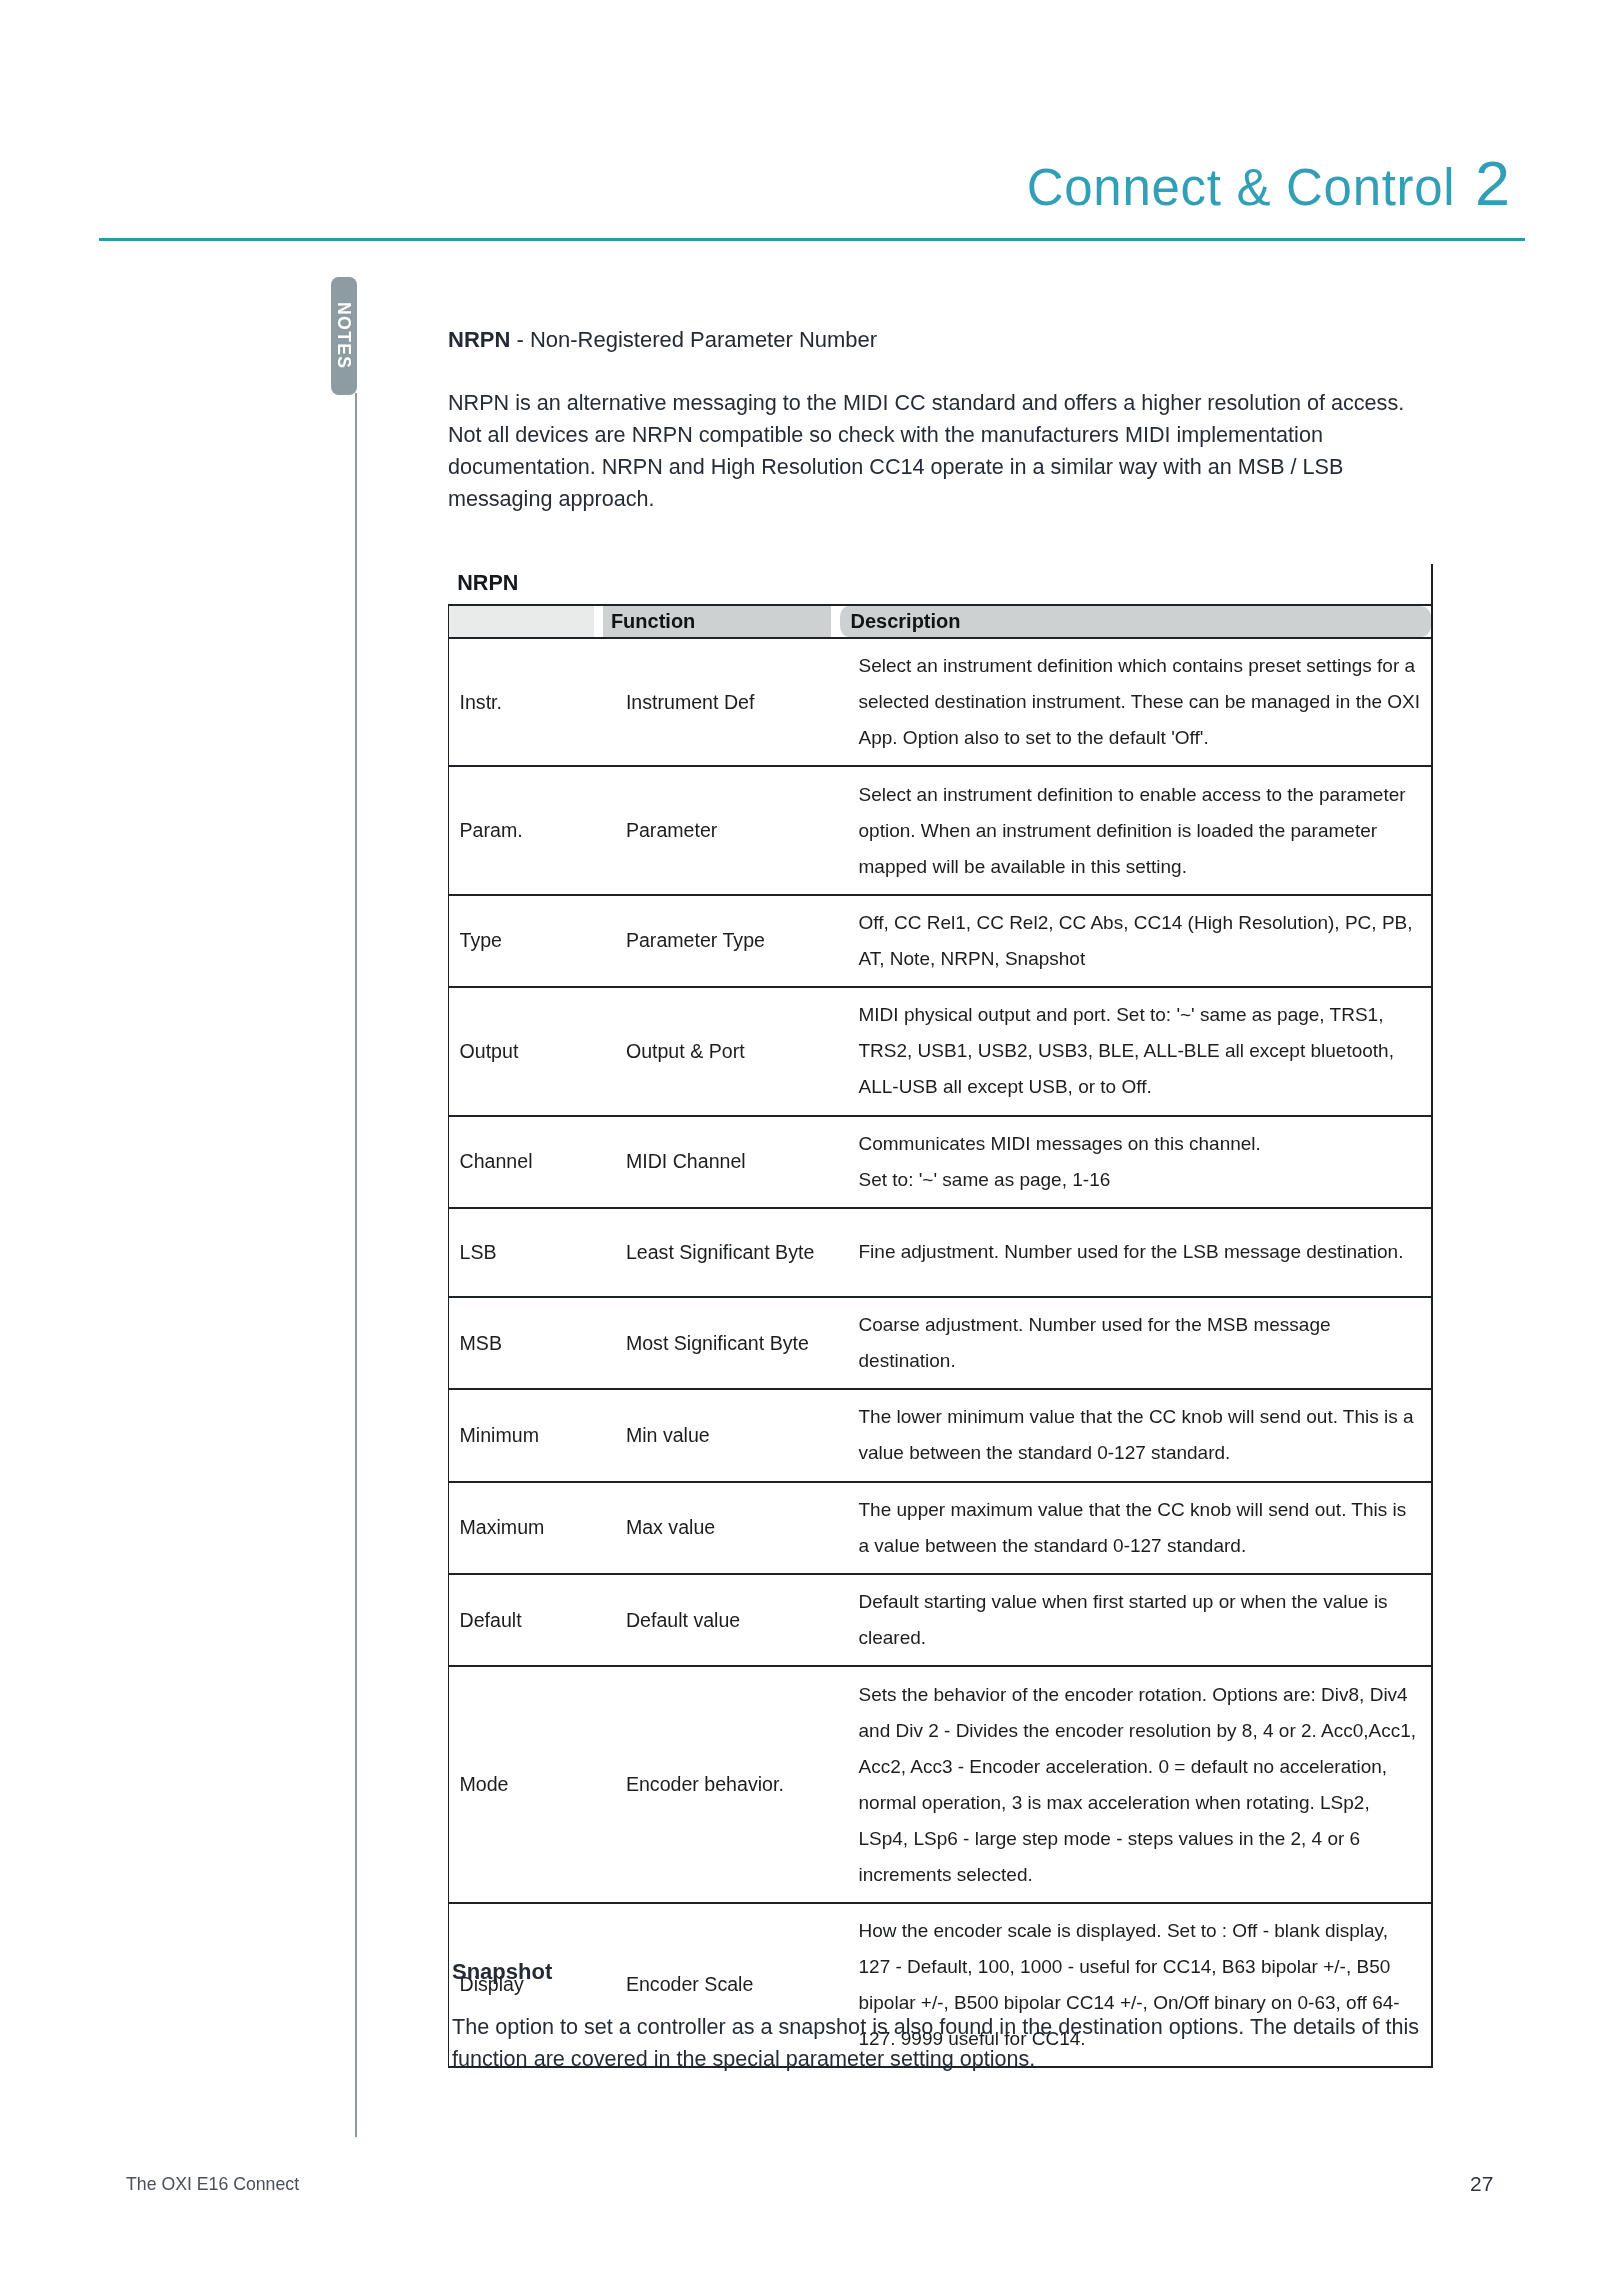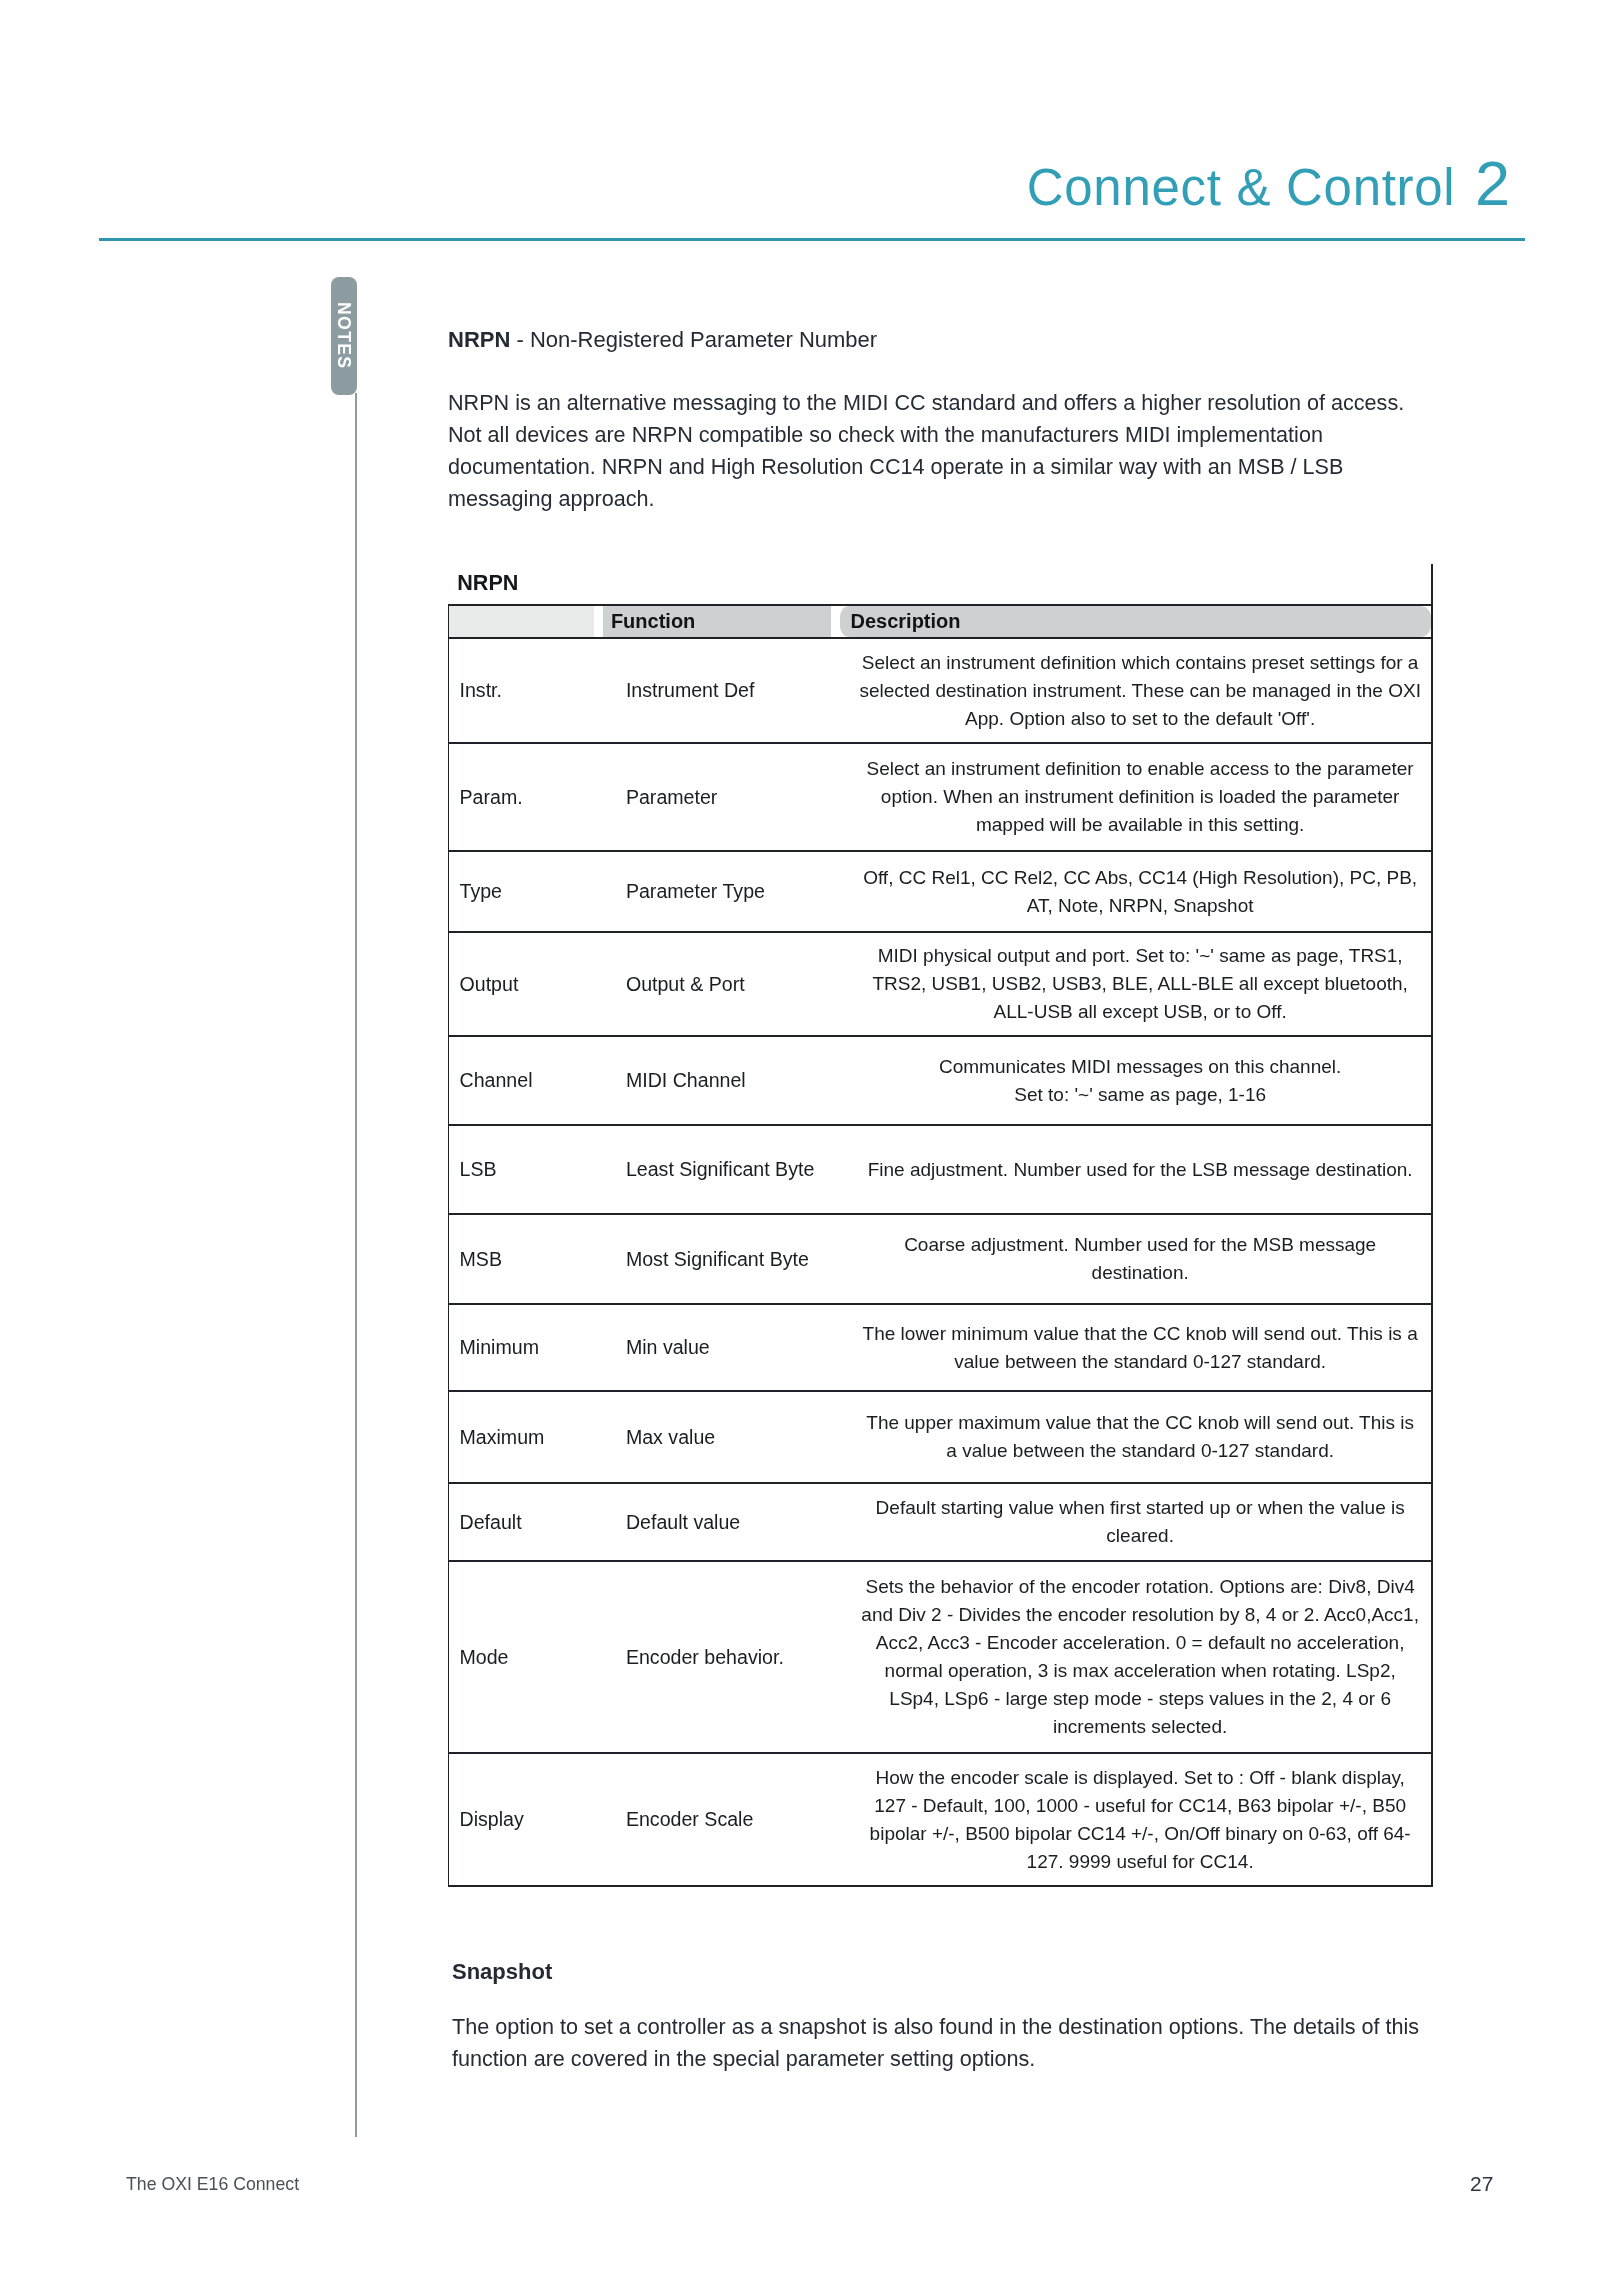--- a/index.html
+++ b/index.html
@@ -31,21 +31,21 @@
   .thead{display:flex;height:33px;border-bottom:2px solid #1E2227;box-sizing:border-box;gap:7px;}
   .thead .c1{width:145px;background:#E9EAEA;box-sizing:border-box;}
   .thead .c2{width:230px;background:#CDD1D1;border-left:2.6px solid #ffffff;box-sizing:border-box;
              display:flex;align-items:center;padding-left:7.9px;font-weight:bold;font-size:20px;color:#111417;}
   .thead .c3{flex:1;background:#CDD1D1;border-left:2.6px solid #ffffff;box-sizing:border-box;
              display:flex;align-items:center;padding-left:10.5px;font-weight:bold;font-size:20px;color:#111417;border-radius:11px;}
   .trow{display:flex;align-items:center;border-bottom:2px solid #1E2227;box-sizing:border-box;color:#1B1D1F;}
   .trow:last-child{border-bottom:none;}
   .trow .c1{width:145px;padding-left:10.5px;box-sizing:border-box;font-size:19.6px;}
   .trow .c2{width:230px;padding-left:7.9px;box-sizing:border-box;font-size:19.6px;margin-left:24px;}
-  .trow .c3{flex:1;padding:9.2px 9.2px 9.2px 10.5px;box-sizing:border-box;font-size:19px;line-height:28px;white-space:pre-line;text-align:center;}
+  .trow .c3{flex:1;padding:9.2px 9.2px 9.2px 10.5px;box-sizing:border-box;font-size:19px;line-height:36px;white-space:pre-line;}
 
   
   .snapshot-heading{position:absolute;left:452px;top:1959px;font-size:22px;font-weight:bold;color:#242A33;}
   .snapshot-body{position:absolute;left:452px;top:2011px;width:969px;font-size:21.6px;line-height:32px;color:#262C35;}
 
   
   .footer-left{position:absolute;left:126px;top:2174px;font-size:17.7px;color:#4A5058;}
   .footer-right{position:absolute;left:1470px;top:2172px;font-size:21px;color:#2E3440;}
 </style>
 </head>

